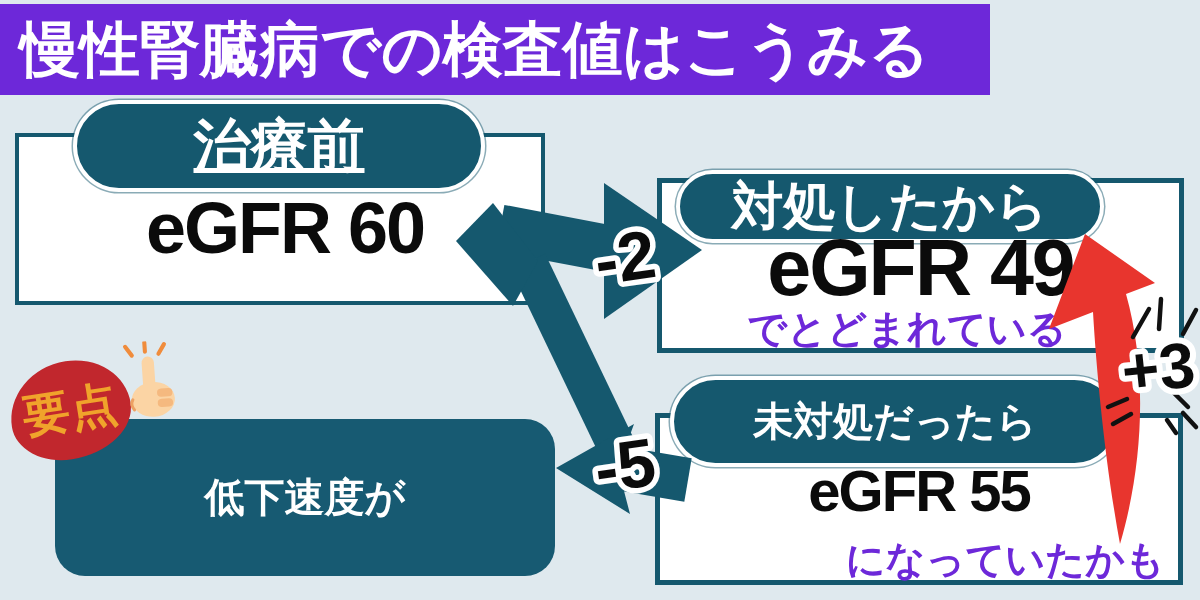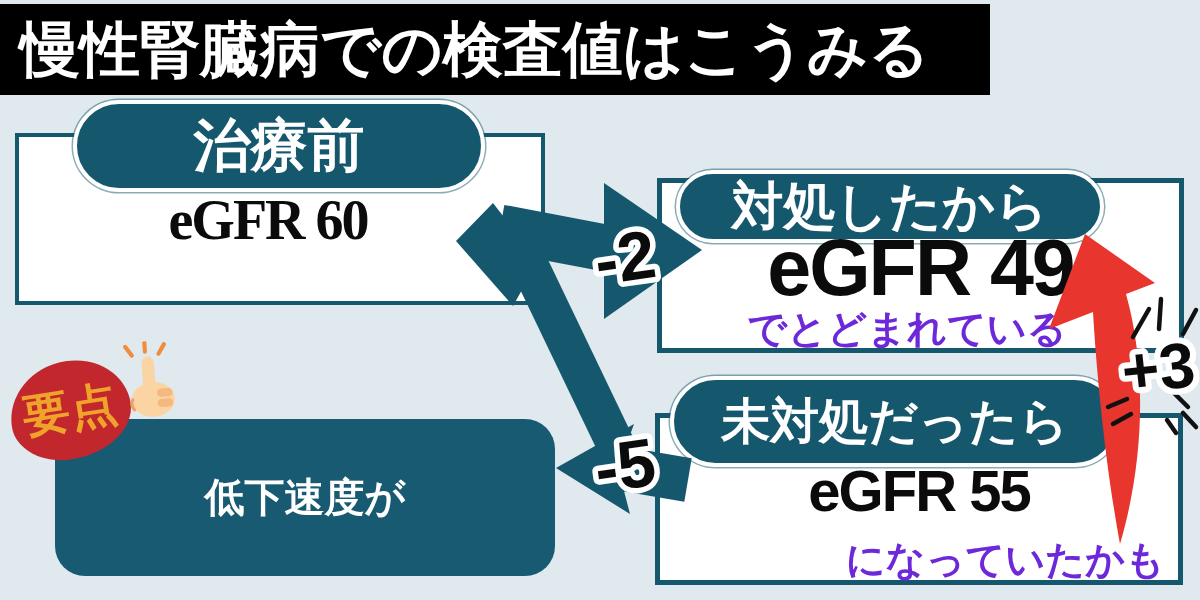--- a/index.html
+++ b/index.html
@@ -4,21 +4,21 @@
 <style>
   html,body{margin:0;padding:0;}
   body{
     width:1200px;height:600px;position:relative;overflow:hidden;
     background:#DFE9EE;
     font-family:"Liberation Sans","DejaVu Sans",sans-serif;
   }
   
   .banner{
     position:absolute;left:0;top:4px;width:990px;height:91px;
-    background:#000000;color:#fff;display:flex;align-items:center;
+    background:#6d28d9;color:#fff;display:flex;align-items:center;
     padding-left:20px;box-sizing:border-box;z-index:1;
   }
   .banner h1{
     margin:0;font-size:60px;font-weight:900;letter-spacing:0px;line-height:1;
     white-space:nowrap;
   }
   
   .box{
     position:absolute;background:#ffffff;border:4px solid #15586E;
     box-sizing:border-box;z-index:1;
@@ -27,29 +27,29 @@
   .box-treated  {left:657px;top:178px; width:527px; height:175px;border-width:5px;}
   .box-untreated{left:655px;top:413px; width:528px; height:172px;border-width:5px;}
   
   .pill{
     position:absolute;background:#15586E;color:#fff;
     border:4px solid #fff;border-radius:60px;
     box-shadow:0 0 0 1.5px rgba(21,88,110,.5);
     display:flex;align-items:center;justify-content:center;
     font-weight:900;z-index:2;box-sizing:border-box;white-space:nowrap;
   }
-  .pill-before   {left:73px; top:100px;width:412px;height:92px;font-size:57px;}
+  .pill-before   {left:73px; top:100px;width:412px;height:92px;font-size:57px;text-decoration:underline;}
   .pill-treated  {left:676px;top:146px;width:428px;height:73px;font-size:52px;margin-top:24px;}
-  .pill-untreated{left:670px;top:376px;width:450px;height:91px;font-size:49px;}
+  .pill-untreated{left:670px;top:376px;width:450px;height:91px;font-size:40px;}
   
   .value{
     position:absolute;color:#0B0B0B;font-weight:900;text-align:center;
     letter-spacing:-2px;line-height:1;z-index:2;
   }
-  .value-before   {left:3px; top:192px;width:530px;font-size:56px;font-family:Liberation Serif, serif;}
+  .value-before   {left:20px; top:192px;width:530px;font-size:72px;}
   .value-treated  {left:657px;top:228px;width:527px;font-size:79px;}
   .value-untreated{left:655px;top:462px;width:528px;font-size:58px;}
   .note{
     position:absolute;color:#6d28d9;font-weight:600;text-align:center;
     line-height:1;z-index:2;letter-spacing:0;
   }
   .note-treated  {left:657px;top:309px;width:500px;font-size:39px;}
   .note-untreated{left:655px;top:540px;width:510px;font-size:39px;text-align:right;}
   
   .goal-box{

